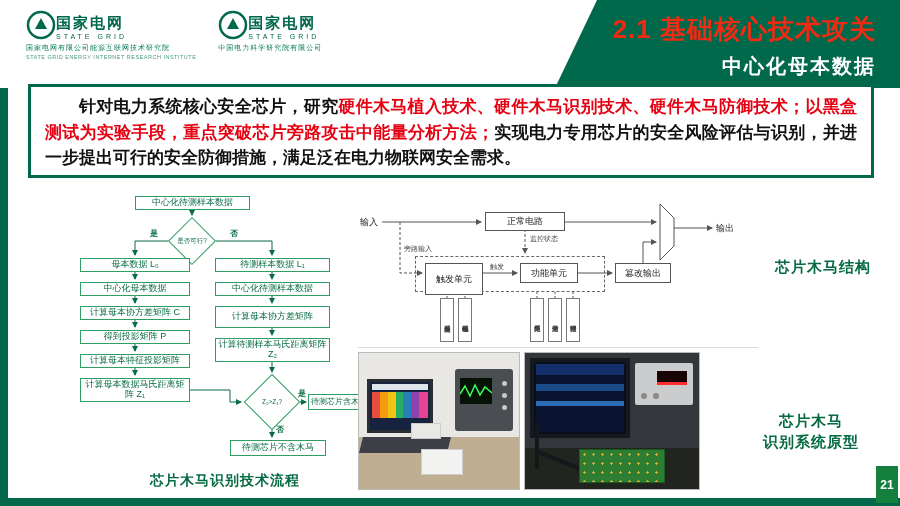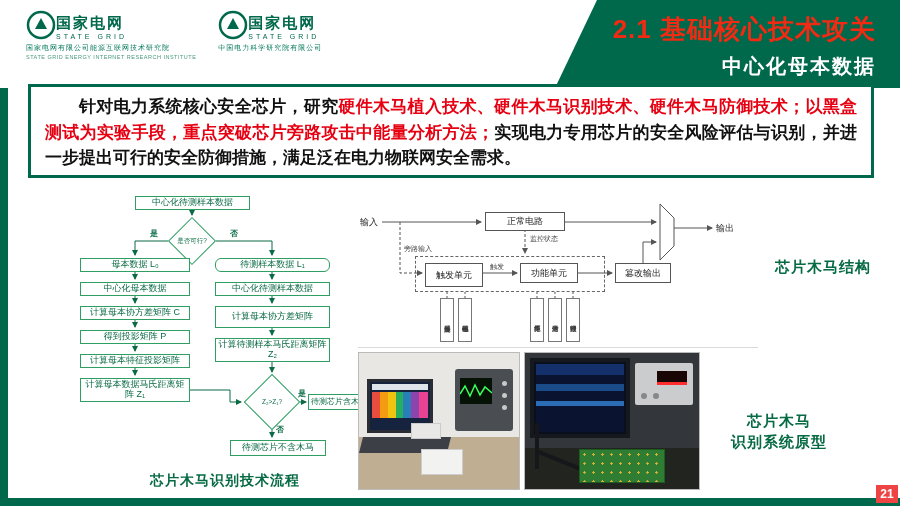--- a/index.html
+++ b/index.html
@@ -18,21 +18,21 @@
 
   .banner { position:absolute; right:0; top:0; width:345px; height:88px; background:#00684B;
             clip-path:polygon(42px 0, 100% 0, 100% 100%, 0 100%);
             text-align:right; padding:12px 24px 0 0; }
   .banner-title { font-size:26px; font-weight:bold; color:#f12a13; letter-spacing:1px; }
   .banner-subtitle { font-size:20px; font-weight:bold; color:#ffffff; margin-top:6px; letter-spacing:2px; }
 
   
   .left-bar { position:absolute; left:0; top:88px; width:8px; bottom:0; background:#00684B; }
   .bottom-bar { position:absolute; left:0; bottom:0; width:100%; height:8px; background:#00684B; }
-  .page-badge { position:absolute; right:2px; bottom:3px; width:22px; height:18px; background:#ef4444;
+  .page-badge { position:absolute; right:2px; bottom:3px; width:22px; height:37px; background:#15803d;
                 color:#fff; font-size:12px; font-weight:bold; display:flex; align-items:center; justify-content:center; z-index:5; }
 
   
   .summary { position:absolute; left:28px; top:84px; width:846px; height:94px; border:3px solid #00684B;
              background:#fff; padding:7px 14px; }
   .summary p { font-size:17px; font-weight:bold; line-height:1.5; text-align:justify; text-indent:2em; color:#111; }
   .summary .red { color:#e60012; }
 
   
   .flow { position:absolute; left:80px; top:196px; width:290px; height:272px; }
@@ -82,21 +82,21 @@
   .p2-monitor .scr { position:absolute; inset:2px;
       background:linear-gradient(180deg,#13306b 0 16%, #0a1330 16% 30%, #1b4c8a 30% 40%, #0a1330 40% 54%, #2a6db5 54% 62%, #0a1330 62% 100%); }
   .p2-inst { position:absolute; right:6px; top:10px; width:58px; height:42px; background:#caccce; border-radius:2px; }
   .p2-red { position:absolute; right:6px; top:8px; width:30px; height:14px; background:#1a0505; border-bottom:3px solid #ff2d2d; }
   .p2-knob { position:absolute; width:6px; height:6px; border-radius:50%; background:#888; }
   .p2-pcb { position:absolute; left:54px; bottom:6px; width:86px; height:34px; background:#2e7d32; border:1px solid #1b5e20;
             background-image:radial-gradient(#d4af37 1px, transparent 1.2px); background-size:9px 9px; }
   .p2-arm { position:absolute; left:10px; bottom:24px; width:62px; height:4px; background:#15171a; transform:rotate(22deg); }
   .p2-arm2 { position:absolute; left:10px; bottom:20px; width:4px; height:46px; background:#15171a; }
 
-  .photos-caption { position:absolute; left:722px; top:410px; width:114px; text-align:center;
+  .photos-caption { position:absolute; left:754px; top:410px; width:114px; text-align:center;
                     font-size:15px; font-weight:bold; color:#066a43; line-height:1.4; letter-spacing:1px; }
 </style>
 </head>
 <body>
 
 <div class="slide">
 
   <div class="header">
     <div class="logos">
       <div class="logo">
@@ -174,21 +174,21 @@
     <span class="flow-label" style="left:70px;top:32px;">是</span>
     <span class="flow-label" style="left:150px;top:32px;">否</span>
 
     <div class="fbox" style="left:0;top:62px;width:110px;height:14px;">母本数据 L₀</div>
     <div class="fbox" style="left:0;top:86px;width:110px;height:14px;">中心化母本数据</div>
     <div class="fbox" style="left:0;top:110px;width:110px;height:14px;">计算母本协方差矩阵 C</div>
     <div class="fbox" style="left:0;top:134px;width:110px;height:14px;">得到投影矩阵 P</div>
     <div class="fbox" style="left:0;top:158px;width:110px;height:14px;">计算母本特征投影矩阵</div>
     <div class="fbox" style="left:0;top:182px;width:110px;height:24px;">计算母本数据马氏距离矩阵 Z₁</div>
 
-    <div class="fbox" style="left:135px;top:62px;width:115px;height:14px;border-radius:6px;">待测样本数据 L₁</div>
+    <div class="fbox" style="left:135px;top:62px;width:115px;height:14px;">待测样本数据 L₁</div>
     <div class="fbox" style="left:135px;top:86px;width:115px;height:14px;">中心化待测样本数据</div>
     <div class="fbox" style="left:135px;top:110px;width:115px;height:22px;">计算母本协方差矩阵</div>
     <div class="fbox" style="left:135px;top:142px;width:115px;height:24px;">计算待测样本马氏距离矩阵 Z₂</div>
 
     <div class="diamond" style="left:172px;top:186px;width:40px;height:40px;">
       <span>Z₂&gt;Z₁?</span>
     </div>
     <span class="flow-label" style="left:218px;top:192px;">是</span>
     <span class="flow-label" style="left:196px;top:228px;">否</span>
 
@@ -223,21 +223,21 @@
     </svg>
 
     <span class="dlabel" style="left:0;top:18px;">输入</span>
     <span class="dlabel" style="left:356px;top:24px;">输出</span>
     <span class="dsmall" style="left:44px;top:46px;">旁路输入</span>
     <span class="dsmall" style="left:170px;top:36px;">监控状态</span>
     <span class="dsmall" style="left:130px;top:64px;">触发</span>
 
     <div class="dbox" style="left:125px;top:14px;width:80px;height:19px;">正常电路</div>
     <div class="dashed-box" style="left:55px;top:58px;width:190px;height:36px;"></div>
-    <div class="dbox" style="left:65px;top:65px;width:58px;height:24px;">触发单元</div>
+    <div class="dbox" style="left:65px;top:65px;width:58px;height:32px;">触发单元</div>
     <div class="dbox" style="left:160px;top:65px;width:58px;height:20px;">功能单元</div>
     <div class="dbox" style="left:255px;top:65px;width:56px;height:20px;">篡改输出</div>
 
     <div class="vbox" style="left:80px;top:100px;width:14px;height:44px;">温度传感器</div>
     <div class="vbox" style="left:98px;top:100px;width:14px;height:44px;">电磁传感器</div>
     <div class="vbox" style="left:170px;top:100px;width:14px;height:44px;">拒绝服务</div>
     <div class="vbox" style="left:188px;top:100px;width:14px;height:44px;">信号泄露</div>
     <div class="vbox" style="left:206px;top:100px;width:14px;height:44px;">物理摧毁</div>
   </div>
   <div class="sd-caption">芯片木马结构</div>

